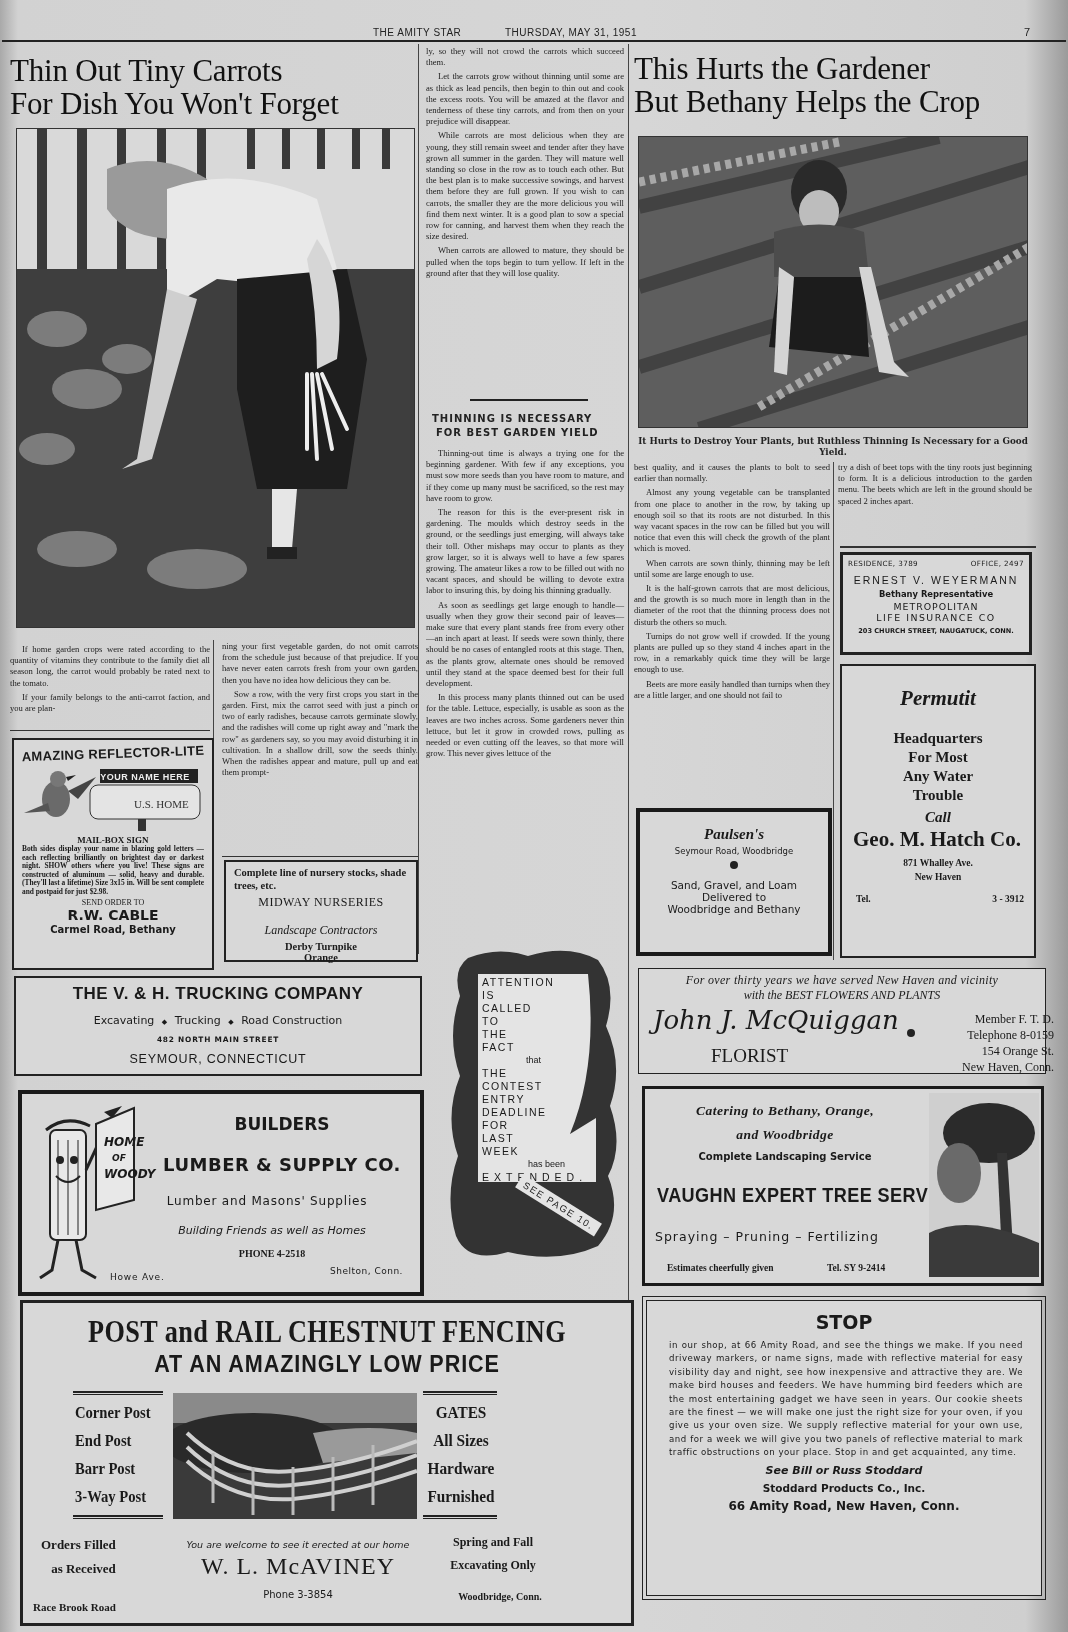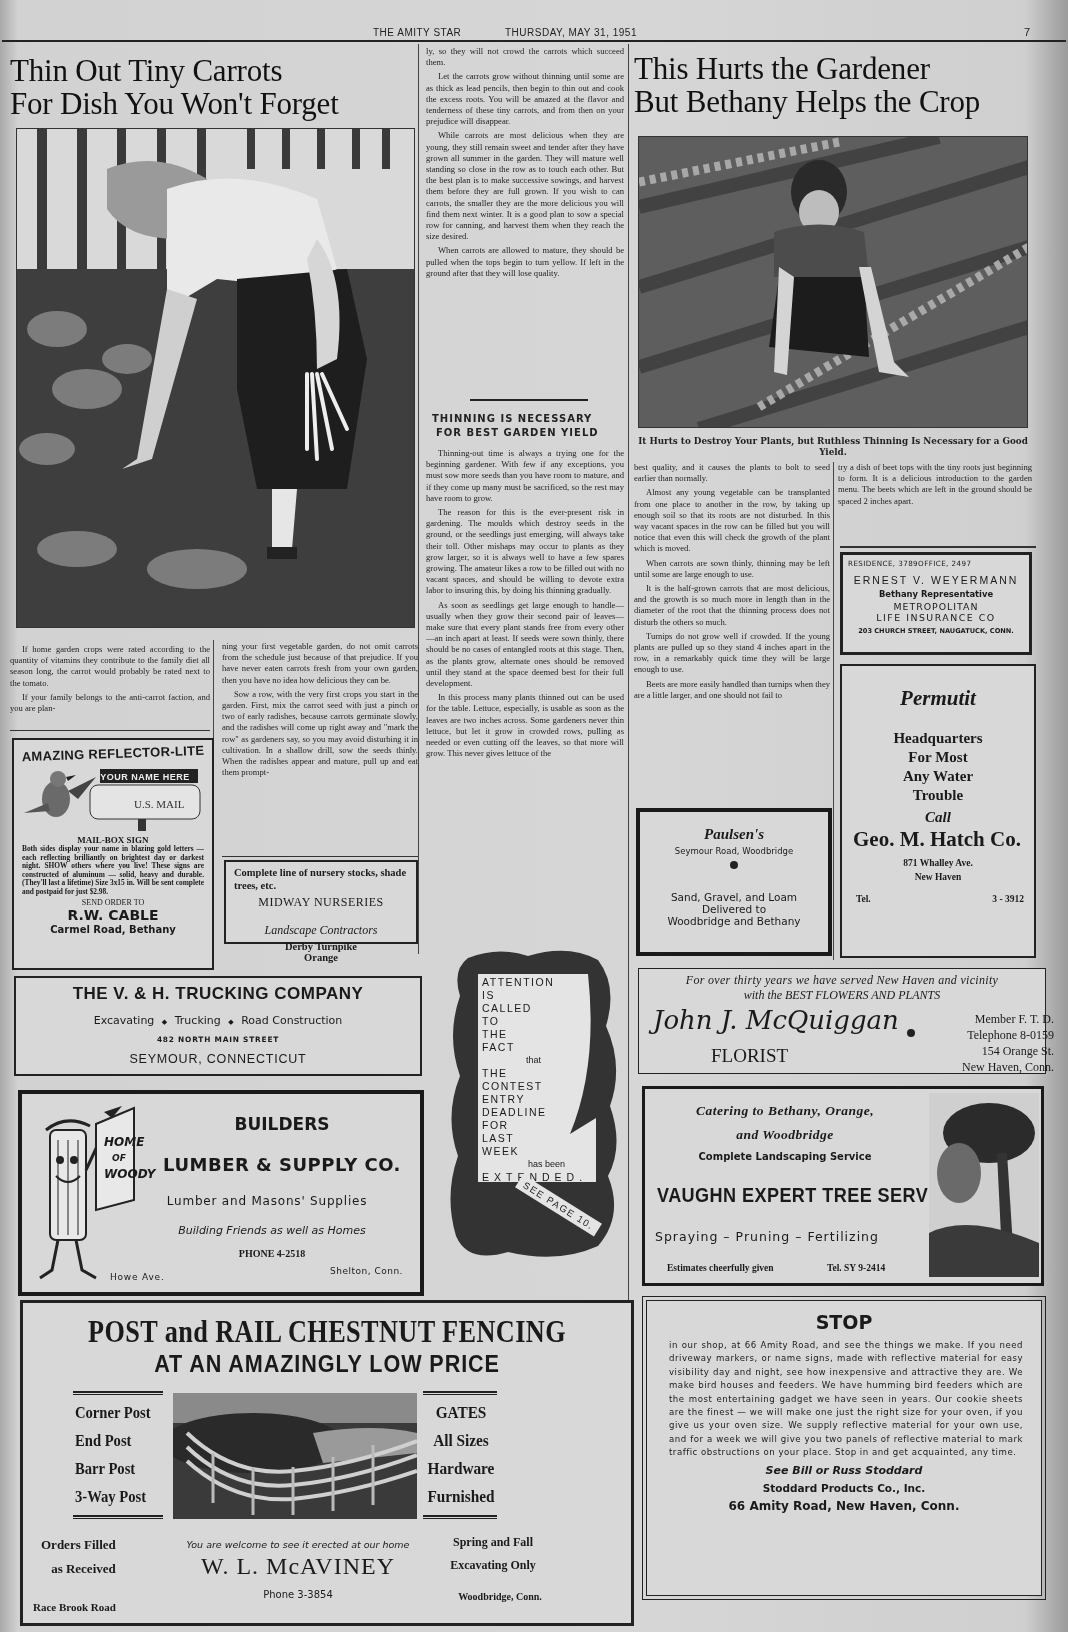--- a/index.html
+++ b/index.html
@@ -168,53 +168,53 @@
       <ellipse cx="38" cy="36" rx="14" ry="18" fill="#6a6a6a"></ellipse>
       <circle cx="40" cy="16" r="8" fill="#777"></circle>
       <path d="M48 14 L58 12 L50 18Z" fill="#222"></path>
       <path d="M30 40 L6 50 L32 48Z" fill="#555"></path>
       <path d="M50 28 L78 14 L60 36Z" fill="#444"></path>
       <rect x="82" y="6" width="98" height="14" fill="#222"></rect>
       <rect x="72" y="22" width="110" height="34" rx="8" fill="#e4e4e4" stroke="#333"></rect>
       <rect x="120" y="56" width="8" height="12" fill="#333"></rect>
     </svg>
     <div class="abs lsans b" style="left:82px;top:32px;width:98px;font-size:9px;color:#eee;letter-spacing:.5px">YOUR NAME HERE</div>
-    <div class="abs serif" style="left:120px;top:58px;font-size:11px;color:#333">U.S. MAIL</div>
+    <div class="abs serif" style="left:120px;top:58px;font-size:11px;color:#333">U.S. HOME</div>
     <div class="serif b" style="font-size:9px;margin-top:2px">MAIL-BOX SIGN</div>
     <div class="serif b" style="font-size:7.4px;line-height:8.6px;text-align:justify;padding:0 8px">Both sides display your name in blazing gold letters — each reflecting brilliantly on brightest day or darkest night. SHOW others where you live! These signs are constructed of aluminum — solid, heavy and durable. (They'll last a lifetime) Size 3x15 in. Will be sent complete and postpaid for just $2.98.</div>
     <div class="serif" style="font-size:8px;margin-top:1px">SEND ORDER TO</div>
     <div class="sans b" style="font-size:14px;line-height:17px">R.W. CABLE</div>
     <div class="sans b" style="font-size:10px">Carmel Road, Bethany</div>
   </div>
 
-  <div class="abs ad" style="left:224px;top:860px;width:194px;height:84px">
+  <div class="abs ad" style="left:224px;top:860px;width:194px;height:102px">
     <div class="serif b" style="font-size:10.5px;text-align:left;padding:4px 8px 0;line-height:13px">Complete line of nursery stocks, shade trees, etc.</div>
     <div class="serif" style="font-size:12px;margin-top:3px;letter-spacing:.5px">MIDWAY NURSERIES</div>
     <div class="serif it" style="font-size:12px;margin-top:13px">Landscape Contractors</div>
     <div class="serif b" style="font-size:10.5px;margin-top:3px">Derby Turnpike</div>
     <div class="serif b" style="font-size:10.5px">Orange</div>
   </div>
 
   <div class="abs ad" style="left:840px;top:552px;width:192px;height:103px;border-width:3px">
-    <div class="sans" style="display:flex;font-size:7.2px;padding:4px 5px 0;letter-spacing:.4px">
+    <div class="sans" style="display:flex;justify-content:space-between;font-size:7.2px;padding:4px 5px 0;letter-spacing:.4px">
       <span>RESIDENCE, 3789</span>
       <span>OFFICE, 2497</span>
     </div>
     <div class="lsans" style="font-size:10.5px;letter-spacing:2px;margin-top:6px">ERNEST V. WEYERMANN</div>
     <div class="sans b" style="font-size:8.4px;margin-top:3px">Bethany Representative</div>
     <div class="sans" style="font-size:9.4px;margin-top:2px;letter-spacing:1px">METROPOLITAN</div>
     <div class="sans" style="font-size:9.4px;letter-spacing:1.5px">LIFE INSURANCE CO</div>
     <div class="sans b" style="font-size:6.6px;margin-top:4px">203 CHURCH STREET, NAUGATUCK, CONN.</div>
   </div>
 
   <div class="abs ad thick" style="left:636px;top:808px;width:196px;height:148px">
     <div class="serif b it" style="font-size:15px;margin-top:14px">Paulsen's</div>
     <div class="sans" style="font-size:8.5px;margin-top:3px">Seymour Road, Woodbridge</div>
     <div style="width:8px;height:8px;border-radius:50%;background:#222;margin:5px auto"></div>
-    <div class="sans" style="font-size:10.5px;margin-top:22px">Sand, Gravel, and Loam</div>
+    <div class="sans" style="font-size:10.5px;margin-top:10px">Sand, Gravel, and Loam</div>
     <div class="sans" style="font-size:10.5px">Delivered to</div>
     <div class="sans" style="font-size:10.5px">Woodbridge and Bethany</div>
   </div>
 
   <div class="abs ad" style="left:840px;top:664px;width:196px;height:294px">
     <div class="serif b it" style="font-size:21px;margin-top:20px">Permutit</div>
     <div class="serif b" style="font-size:15px;line-height:19px;margin-top:18px">Headquarters</div>
     <div class="serif b" style="font-size:15px;line-height:19px">For Most</div>
     <div class="serif b" style="font-size:15px;line-height:19px">Any Water</div>
     <div class="serif b" style="font-size:15px;line-height:19px">Trouble</div>

